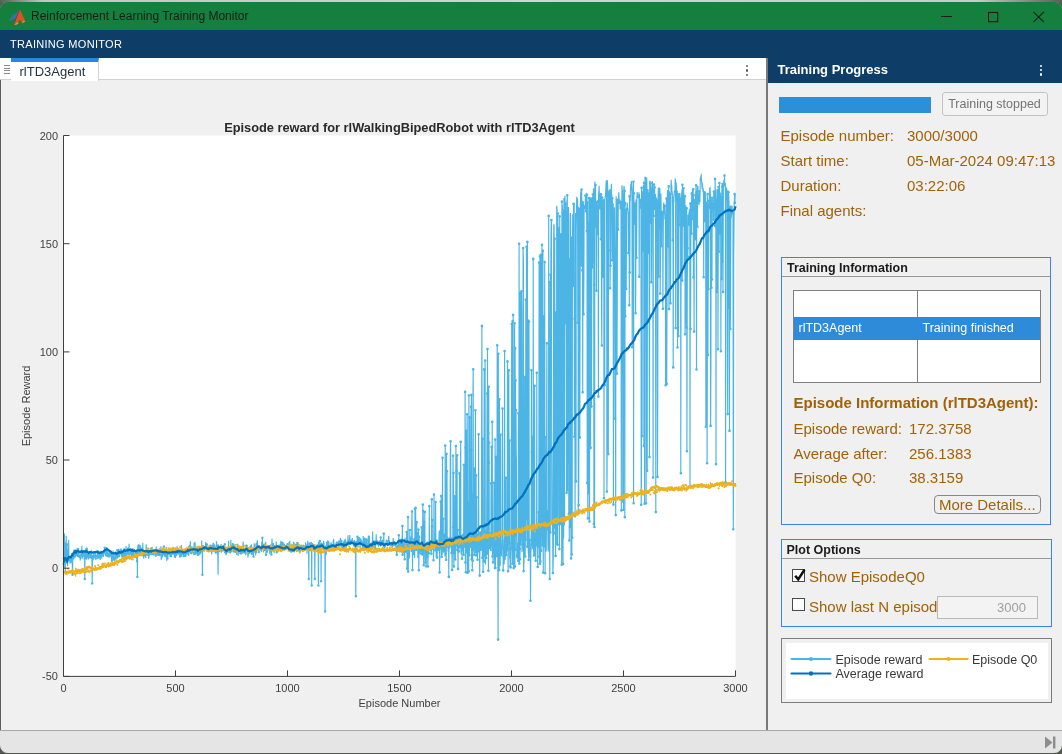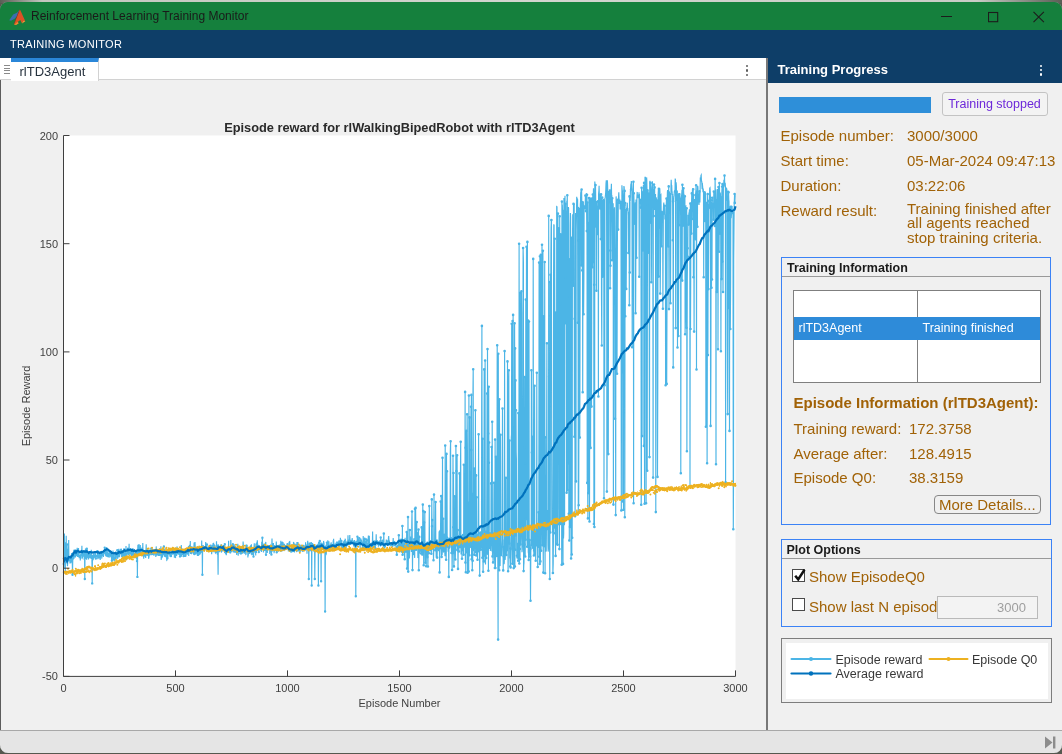--- a/index.html
+++ b/index.html
@@ -18,21 +18,21 @@
 .grip div{height:1px;background:#8a8a8a;margin-bottom:1.6px}
 .vdots{position:absolute;width:3px}
 .vdots i{display:block;width:2.4px;height:2.4px;border-radius:50%;margin-bottom:2.1px}
 .figure{position:absolute;left:1px;top:79px;width:765px;height:648px;background:#f0f0f0}
 .divider{position:absolute;left:766px;top:56px;width:2px;height:671.5px;background:#787878}
 .panel{position:absolute;left:768px;top:56px;width:294px;height:671.5px;background:#f0f0f0}
 .phead{position:absolute;left:0;top:0;width:100%;height:24.5px;background:#0e3e68}
 .phead span{position:absolute;left:9.5px;top:0;height:24.5px;line-height:24px;font-size:13px;font-weight:bold;color:#fff}
 .prow{position:absolute;font-size:15px;color:#a16207;white-space:nowrap}
 .pbar{position:absolute;left:10.5px;top:39px;width:152px;height:16px;background:#2e8fd9}
-.btn-dis{position:absolute;left:173.5px;top:34px;width:106px;height:23.5px;border:1px solid #c3c3c3;border-radius:3px;background:#f3f3f3;color:#6d28d9;font-size:12.5px;text-align:center;line-height:22px}
+.btn-dis{position:absolute;left:173.5px;top:34px;width:106px;height:23.5px;border:1px solid #c3c3c3;border-radius:3px;background:#f3f3f3;color:#737373;font-size:12.5px;text-align:center;line-height:22px}
 .gbox{position:absolute;border:1px solid #3b82f6}
 .gtitle{position:absolute;left:0;top:0;width:100%;height:19px;border-bottom:1px solid #999;font-size:12.5px;font-weight:bold;color:#1a1a1a}
 .gtitle span{margin-left:5px;line-height:20px;display:inline-block}
 .table{position:absolute;left:10.5px;top:31.5px;width:248.5px;height:93px;background:#fff;border:1px solid #7f7f7f}
 .table .colsep{position:absolute;left:123px;top:0;width:1px;height:100%;background:#7f7f7f}
 .table .hrow{position:absolute;left:0;top:0;width:100%;height:25px;border-bottom:1px solid #7f7f7f;font-weight:bold;font-size:12.5px;color:#111}
 .table .srow{position:absolute;left:0;top:26px;width:100%;height:23.5px;background:#2e8bd9;color:#fff;font-size:12.5px}
 .cell-a{position:absolute;left:5px;top:0;height:100%;display:flex;align-items:center}
 .cell-b{position:absolute;left:129px;top:0;height:100%;display:flex;align-items:center}
 .chk{position:absolute;width:13px;height:13px;background:#fff;border:1px solid #4a4a4a}
@@ -143,37 +143,36 @@
         </div>
     </div>
     <div class="pbar"></div>
     <div class="btn-dis">Training stopped</div>
     <div class="prow" style="left:12.5px;top:69px">Episode number:</div>
     <div class="prow" style="left:139px;top:69px">3000/3000</div>
     <div class="prow" style="left:12.5px;top:93.5px">Start time:</div>
     <div class="prow" style="left:139px;top:93.5px">05-Mar-2024 09:47:13</div>
     <div class="prow" style="left:12.5px;top:118.5px">Duration:</div>
     <div class="prow" style="left:139px;top:118.5px">03:22:06</div>
-    <div class="prow" style="left:12.5px;top:143.5px">Reward result:</div>
-    <div class="prow" style="left:139px;top:143.5px;white-space:normal;width:148px;line-height:14.6px">Training finished after all agents reached stop training criteria.</div>
+    <div class="prow" style="left:12.5px;top:143.5px">Final agents:</div>
 
     <div class="gbox" style="left:13px;top:199px;width:269.5px;height:268px">
       <div class="gtitle"><span>Training Information</span></div>
       <div class="table">
         <div class="colsep"></div>
         <div class="srow">
             <div class="cell-a">rlTD3Agent</div>
             <div class="cell-b">Training finished</div>
           </div>
       </div>
       <div class="prow" style="left:11.5px;top:136px;font-weight:bold">Episode Information (rlTD3Agent):</div>
-      <div class="prow" style="left:11.5px;top:162px">Training reward:</div>
+      <div class="prow" style="left:11.5px;top:162px">Episode reward:</div>
       <div class="prow" style="left:127px;top:162px">172.3758</div>
       <div class="prow" style="left:11.5px;top:186.5px">Average after:</div>
-      <div class="prow" style="left:127px;top:186.5px">128.4915</div>
+      <div class="prow" style="left:127px;top:186.5px">256.1383</div>
       <div class="prow" style="left:11.5px;top:210.5px">Episode Q0:</div>
       <div class="prow" style="left:127px;top:210.5px">38.3159</div>
       <div class="prow" style="left:151.5px;top:237px;width:107.5px;height:18.5px;border:1px solid #878787;border-radius:4px;text-align:center;line-height:18px">More Details...</div>
     </div>
 
     <div class="gbox" style="left:12.5px;top:481px;width:271px;height:87.5px">
       <div class="gtitle"><span>Plot Options</span></div>
       <div class="chk" style="left:10.5px;top:28.5px">
         <svg width="15" height="15" viewBox="0 0 15 15" style="position:absolute;left:0px;top:-2px;overflow:visible">
             <path d="M2.2 7.8l3 3.6 6.3-9.6" stroke="#111" stroke-width="2.5" fill="none"></path>

